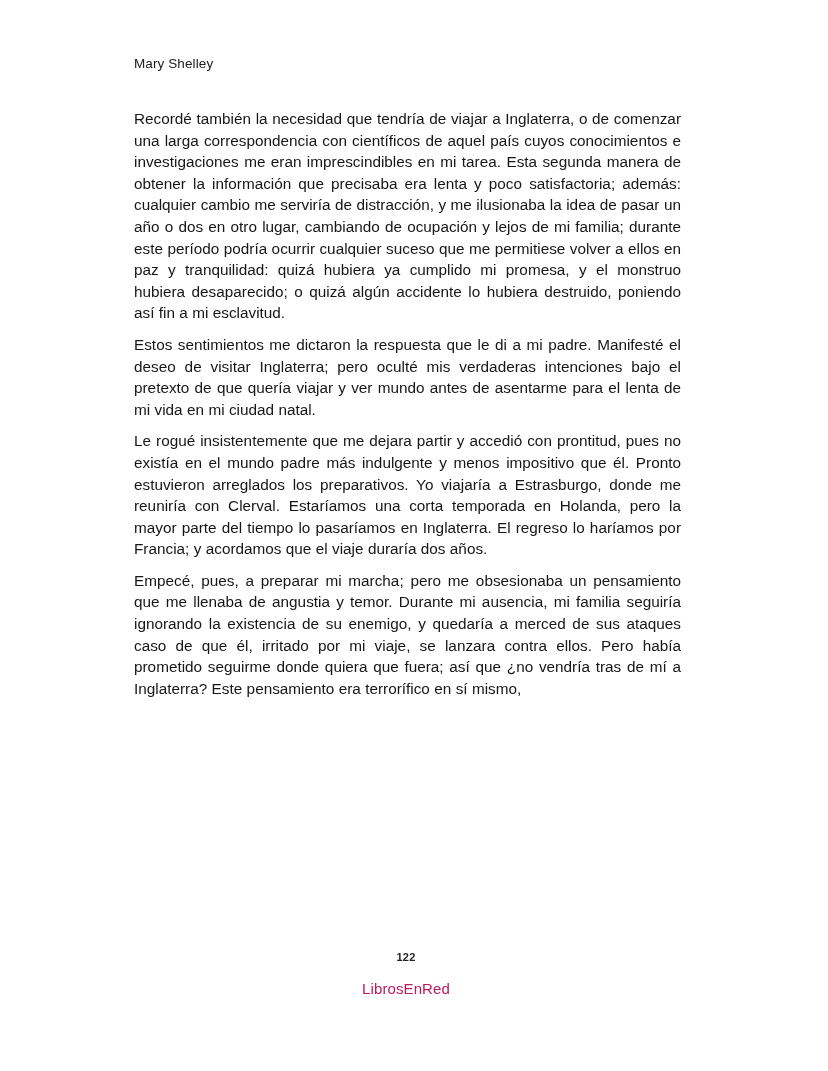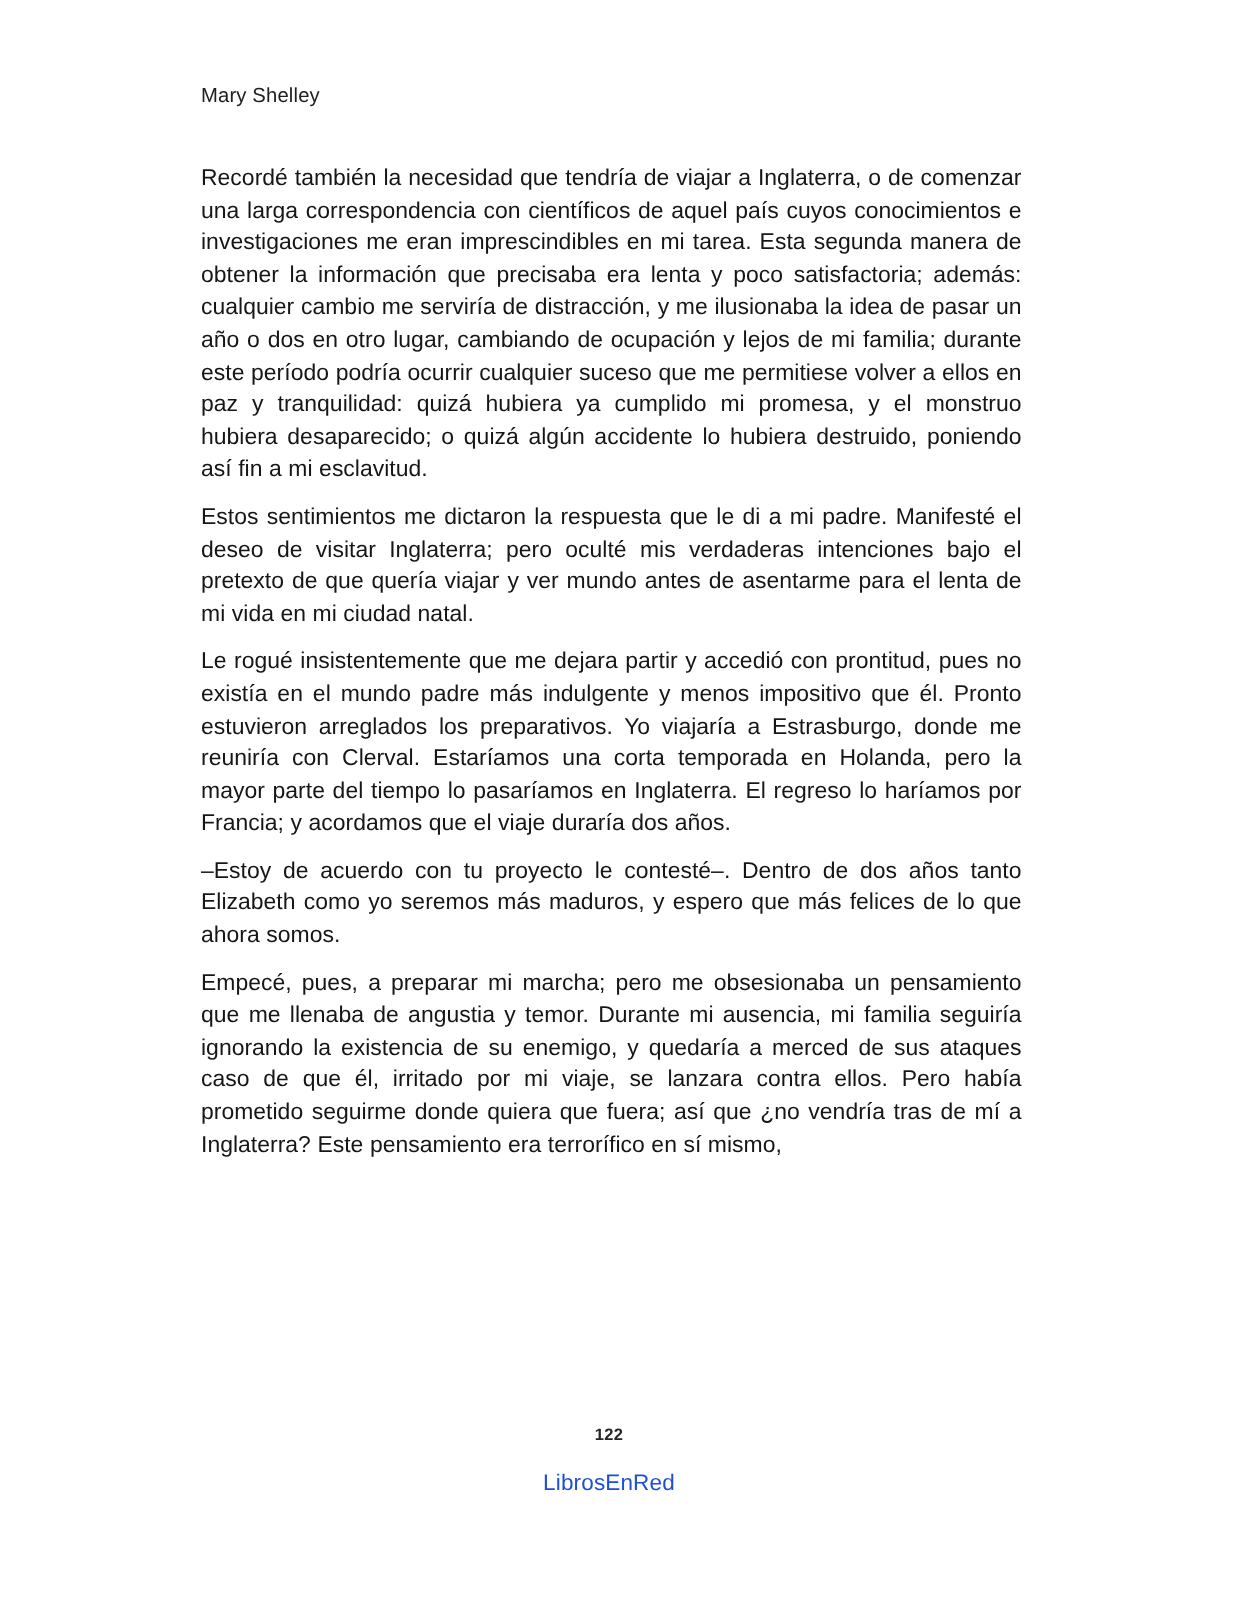--- a/index.html
+++ b/index.html
@@ -70,37 +70,36 @@
   .folio {
     font-size: 11px;
     font-weight: 700;
     color: #242424;
     line-height: 14px;
     letter-spacing: 0.2px;
   }
   .imprint {
     margin-top: 16px;
     font-size: 15px;
-    color: #1d4ed8;
+    color: #be185d;
     line-height: 18px;
     letter-spacing: 0.1px;
   }
 </style>
 </head>
 <body>
 
 <div class="page">
 
   <div class="running-head">Mary Shelley</div>
 
   <div class="text-column">
     <p class="para">Recordé también la necesidad que tendría de viajar a Inglaterra, o de comenzar una larga correspondencia con científicos de aquel país cuyos conocimientos e investigaciones me eran imprescindibles en mi tarea. Esta segunda manera de obtener la información que precisaba era lenta y poco satisfactoria; además: cualquier cambio me serviría de distracción, y me ilusionaba la idea de pasar un año o dos en otro lugar, cambiando de ocupación y lejos de mi familia; durante este período podría ocurrir cualquier suceso que me permitiese volver a ellos en paz y tranquilidad: quizá hubiera ya cumplido mi promesa, y el monstruo hubiera desaparecido; o quizá algún accidente lo hubiera destruido, poniendo así fin a mi esclavitud.</p>
     <p class="para">Estos sentimientos me dictaron la respuesta que le di a mi padre. Manifesté el deseo de visitar Inglaterra; pero oculté mis verdaderas intenciones bajo el pretexto de que quería viajar y ver mundo antes de asentarme para el lenta de mi vida en mi ciudad natal.</p>
     <p class="para">Le rogué insistentemente que me dejara partir y accedió con prontitud, pues no existía en el mundo padre más indulgente y menos impositivo que él. Pronto estuvieron arreglados los preparativos. Yo viajaría a Estrasburgo, donde me reuniría con Clerval. Estaríamos una corta temporada en Holanda, pero la mayor parte del tiempo lo pasaríamos en Inglaterra. El regreso lo haríamos por Francia; y acordamos que el viaje duraría dos años.</p>
-    <p class="para">–Estoy de acuerdo con tu proyecto le contesté–. Dentro de dos años tanto Elizabeth como yo seremos más maduros, y espero que más felices de lo que ahora somos.</p>
     <p class="para">Empecé, pues, a preparar mi marcha; pero me obsesionaba un pensamiento que me llenaba de angustia y temor. Durante mi ausencia, mi familia seguiría ignorando la existencia de su enemigo, y quedaría a merced de sus ataques caso de que él, irritado por mi viaje, se lanzara contra ellos. Pero había prometido seguirme donde quiera que fuera; así que ¿no vendría tras de mí a Inglaterra? Este pensamiento era terrorífico en sí mismo,</p>
   </div>
 
   <div class="footer">
     <div class="folio">122</div>
     <div class="imprint">LibrosEnRed</div>
   </div>
 
 </div>
 

